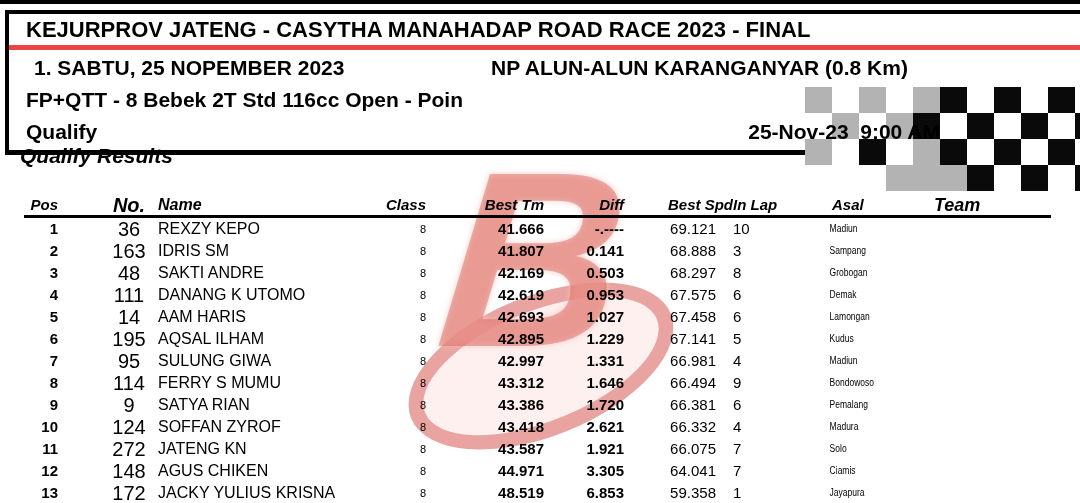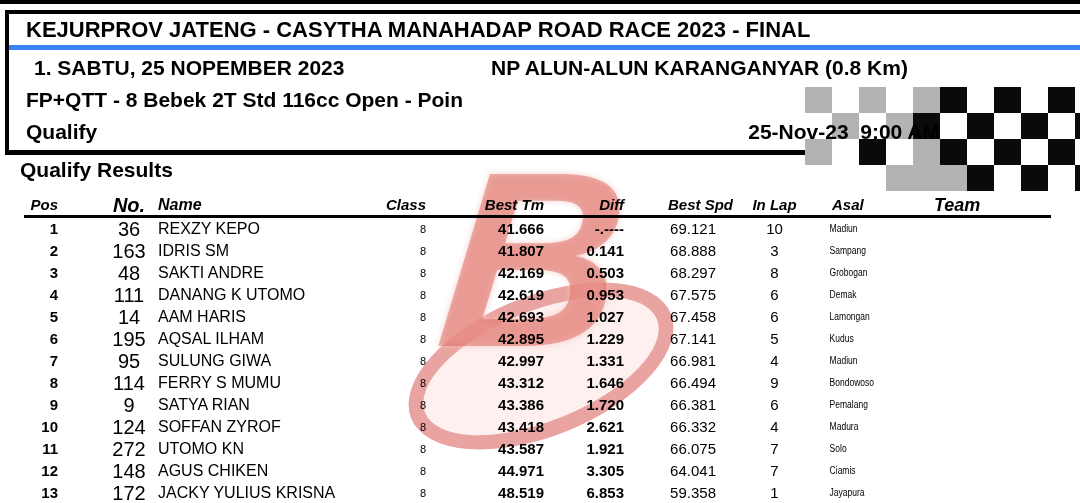--- a/index.html
+++ b/index.html
@@ -6,36 +6,36 @@
   body{
     width:1080px;height:503px;position:relative;overflow:hidden;
     background:#ffffff;font-family:"Liberation Sans",sans-serif;color:#000;
   }
   
   .top-rule{position:absolute;left:0;top:0;width:1080px;height:4px;background:#000;}
 
   
   .header-box{position:absolute;left:5px;top:10px;width:1075px;height:145px;
     border-left:4px solid #000;border-top:4px solid #000;box-sizing:border-box;}
-  .title-row{height:31px;border-bottom:5px solid #3b82f6;line-height:31px;
+  .title-row{height:31px;border-bottom:5px solid #ef4444;line-height:31px;
     font-weight:bold;font-size:22px;padding-left:17px;white-space:pre;}
   .subheader{position:relative;height:100px;border-bottom:5px solid #000;}
   .sub-line{position:absolute;font-weight:bold;font-size:21px;line-height:28px;white-space:pre;z-index:2;}
   .l1{top:4px;left:25px;}
   .l1b{top:4px;left:482px;}
   .l2{top:36px;left:17px;}
   .l3{top:68px;left:17px;}
   .l3b{top:68px;right:140px;}
 
   
   .flag{position:absolute;left:796px;top:37px;width:284px;height:104px;overflow:hidden;z-index:1;}
   .flag .sq{position:absolute;width:27px;height:26px;}
 
   
-  .section-heading{position:absolute;left:20px;top:158px;font-weight:bold;font-size:21px;z-index:2;}
+  .section-heading{position:absolute;left:20px;top:144px;font-weight:bold;font-size:21px;z-index:2;font-style:italic;}
 
   
   .wm{position:absolute;left:395px;top:178px;width:340px;height:300px;z-index:0;pointer-events:none;}
   .wm-ellipse{position:absolute;left:6px;top:118px;width:280px;height:140px;
     border:15px solid rgba(208,72,64,0.45);border-radius:50%;
     background:rgba(246,196,190,0.25);transform:rotate(-22deg);box-sizing:border-box;}
   .wm-letter{position:absolute;left:48px;top:-62px;font-size:250px;font-weight:bold;font-style:italic;
     color:rgba(213,78,70,0.42);text-shadow:0 0 6px rgba(246,196,190,0.8);transform:skewX(-6deg);}
 
   
@@ -45,21 +45,21 @@
   .hrow{height:20px;line-height:20px;border-bottom:3px solid #000;font-style:italic;font-weight:bold;}
   .cell{overflow:hidden;white-space:pre;}
   .c-pos{text-align:right;padding-right:3px;font-weight:bold;font-size:15px;}
   .c-pic{text-align:center;font-size:11px;margin-top:32px;}
   .c-no{text-align:center;padding-right:2px;font-size:20px;}
   .c-name{padding-left:9px;font-size:16px;}
   .c-class{padding-left:13px;font-size:11px;text-align:right;}
   .c-bt{text-align:right;padding-right:2px;font-weight:bold;font-size:15px;}
   .c-diff{text-align:right;padding-right:2px;font-weight:bold;font-size:15px;}
   .c-spd{text-align:right;padding-right:17px;font-size:15px;}
-  .c-lap{text-align:center;font-size:15px;}
+  .c-lap{font-size:15px;}
   .c-asal{padding-left:16px;font-size:10px;transform:scaleX(.85);transform-origin:left center;}
   .c-team{padding-left:28px;font-size:18px;}
   .hrow .c-pos{font-size:15px;}
   .hrow .c-pic{font-size:11px;font-weight:bold;}
   .hrow .c-no{padding-right:2px;}
   .hrow .c-class{padding-left:5px;font-size:15px;}
   .hrow .c-spd{padding-right:0;}
   .hrow .c-asal{transform:none;font-size:15px;}
 </style>
 </head>
@@ -268,21 +268,21 @@
       <div class="cell c-diff">2.621</div>
       <div class="cell c-spd">66.332</div>
       <div class="cell c-lap">4</div>
       <div class="cell c-asal">Madura</div>
       <div class="cell c-team"></div>
     </div>
     <div class="trow">
       <div class="cell c-pos">11</div>
       <div class="cell c-pic">11</div>
       <div class="cell c-no">272</div>
-      <div class="cell c-name">UTOMO KN</div>
+      <div class="cell c-name">JATENG KN</div>
       <div class="cell c-class">8</div>
       <div class="cell c-bt">43.587</div>
       <div class="cell c-diff">1.921</div>
       <div class="cell c-spd">66.075</div>
       <div class="cell c-lap">7</div>
       <div class="cell c-asal">Solo</div>
       <div class="cell c-team"></div>
     </div>
     <div class="trow">
       <div class="cell c-pos">12</div>

